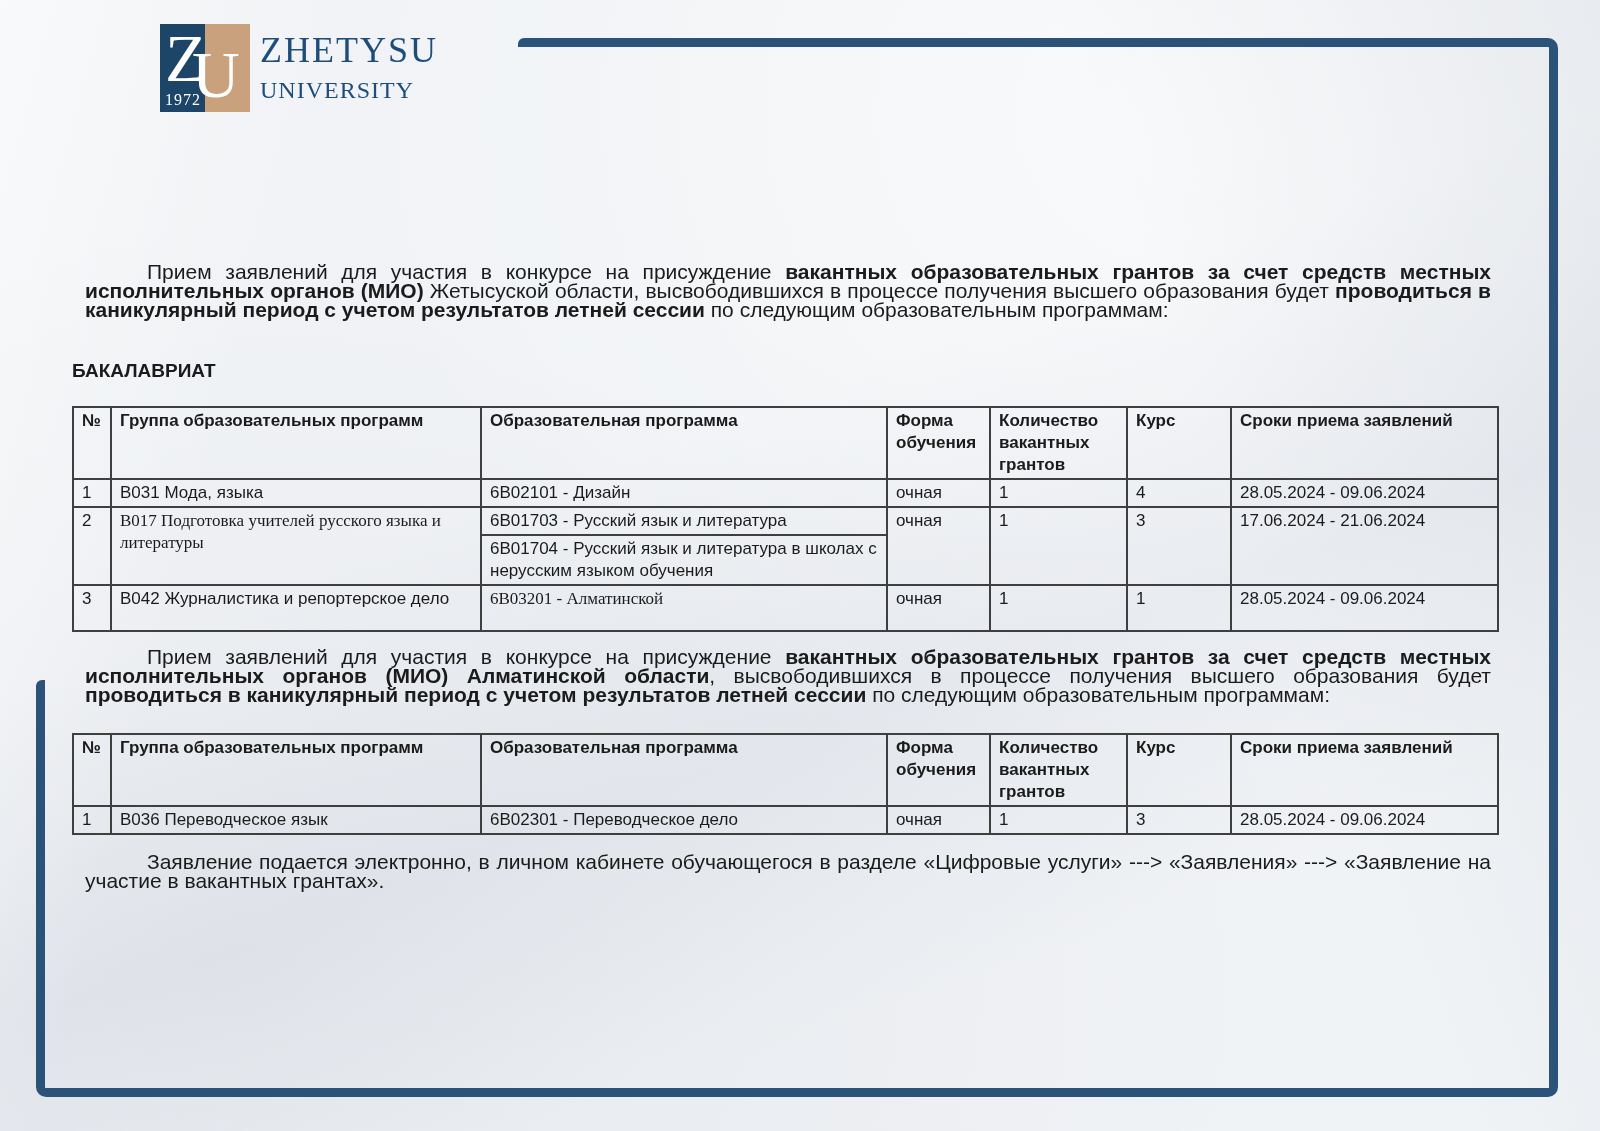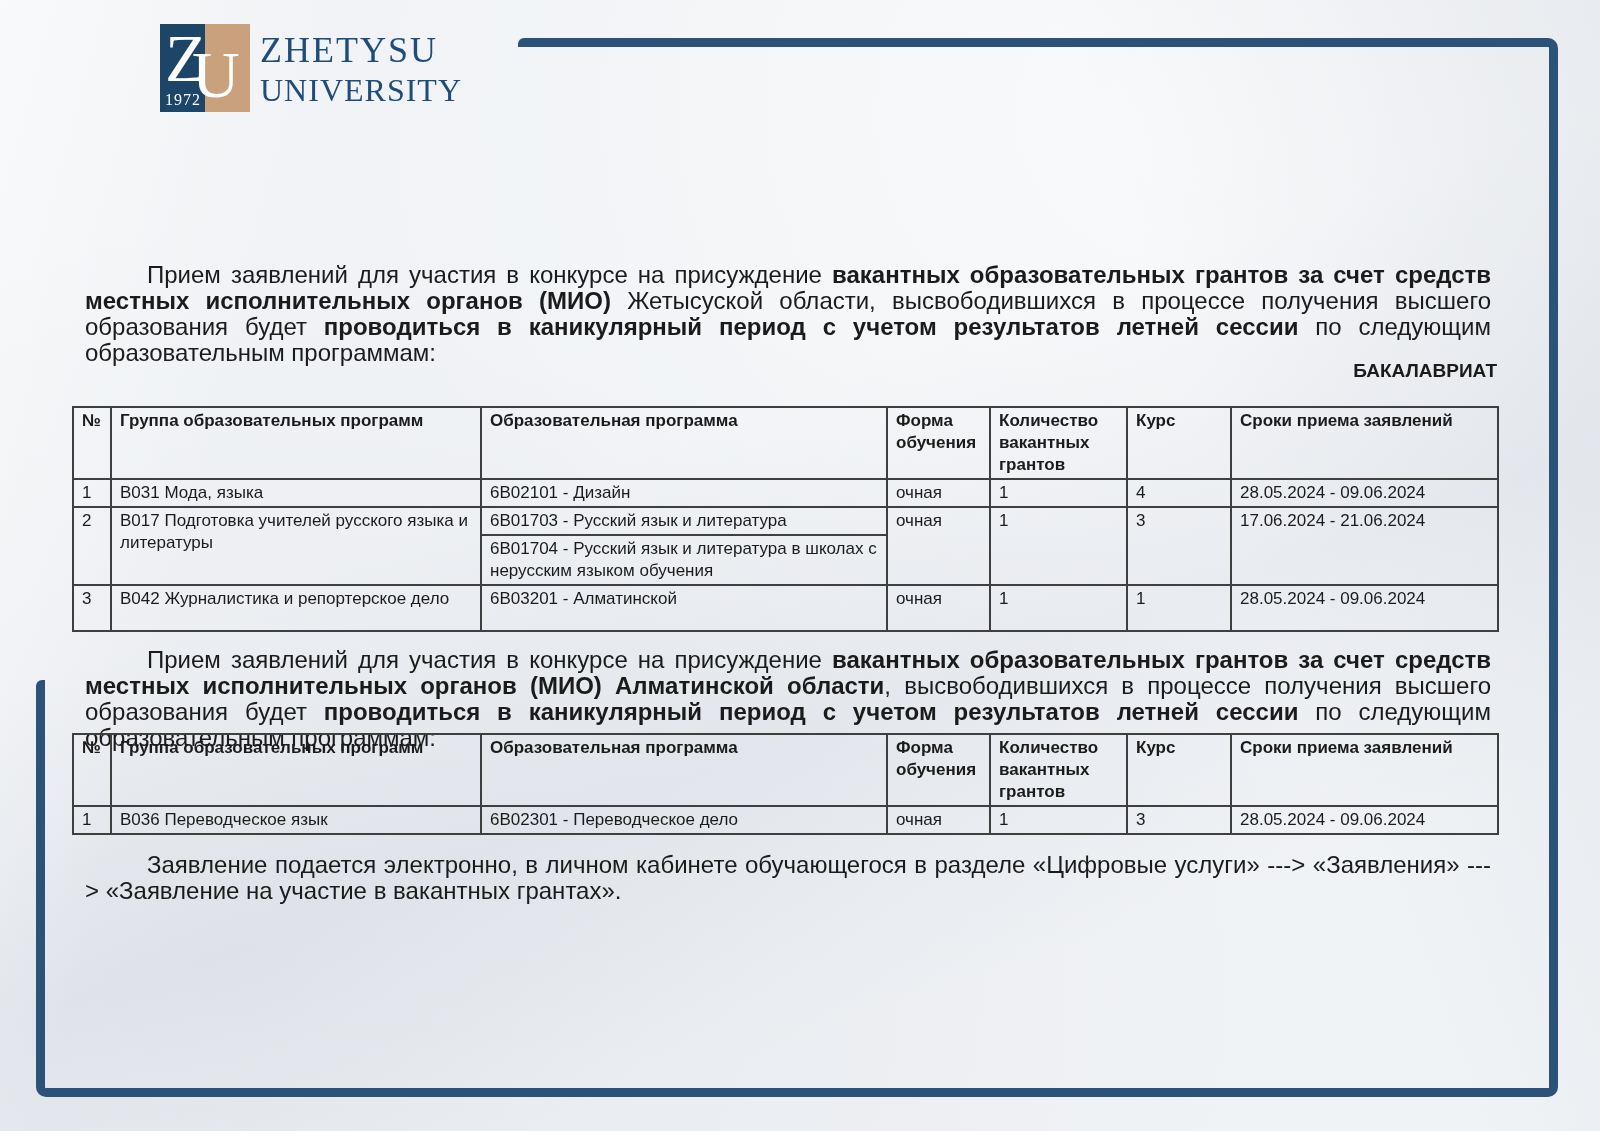--- a/index.html
+++ b/index.html
@@ -39,54 +39,54 @@
   .logo { position:absolute; left:160px; top:24px; display:flex; align-items:flex-start; }
   .monogram { display:flex; position:relative; }
   .sq { width:45px; height:88px; position:relative; font-family:"Liberation Serif", serif; color:#ffffff; }
   .sq-z { background:#1c4568; z-index:1; }
   .sq-u { background:#c9a27d; }
   .sq-z .letter { position:absolute; top:-4px; left:5px; font-size:68px; line-height:76px; }
   .sq-z .year { position:absolute; bottom:3px; left:5px; font-size:16px; letter-spacing:1px; }
   .sq-u .letter { position:absolute; top:16px; left:-13px; font-size:66px; line-height:70px; z-index:2; }
   .wordmark { margin-left:10px; padding-top:4px; font-family:"Liberation Serif", serif; color:#1e4d7b; }
   .wm-title { font-size:36px; line-height:44px; letter-spacing:2px; }
-  .wm-sub   { font-size:32px; line-height:36px; letter-spacing:1px; }
+  .wm-sub   { font-size:24px; line-height:36px; letter-spacing:1px; }
 
   
   .para {
     position:absolute; left:85px; width:1406px;
-    font-size:24px; line-height:26px; text-align:justify; text-indent:62px;
+    font-size:21px; line-height:19px; text-align:justify; text-indent:62px;
   }
   .para b { font-weight:bold; }
   .p-zhetysu { top:262px; }
   .p-almaty  { top:647px; }
   .p-footer  { top:852px; font-weight:normal; }
 
   .section-title {
     position:absolute; left:72px; top:360px; width:1425px;
-    text-align:right; font-size:19px; font-weight:bold;
+    text-align:left; font-size:19px; font-weight:bold;
   }
 
   
   table.grants {
     position:absolute; left:72px; border-collapse:collapse;
     table-layout:fixed; width:1425px; font-size:17px;
     background:transparent;
   }
   .t-zhetysu { top:406px; }
   .t-almaty  { top:733px; }
   table.grants th, table.grants td {
     border:2px solid #3f3f3f; padding:2px 8px; line-height:22px;
     vertical-align:top; text-align:left; font-weight:normal;
   }
   table.grants th { font-weight:bold; height:70px; }
   th.c-num, td.c-num { text-align:center; }
   td.c-grants, td.c-course { text-align:center; }
   td.c-dates { font-weight:bold; }
-  td.va-mid { vertical-align:middle; }
+  td.va-mid { vertical-align:middle;font-family:Liberation Serif, serif; }
   tr.r-short td { height:26px; }
   tr.r-mid td   { height:27px; }
   tr.r-tall td  { height:46px; }
 </style>
 </head>
 <body>
 
 <div class="page">
 
   <div class="frame-top"></div>

